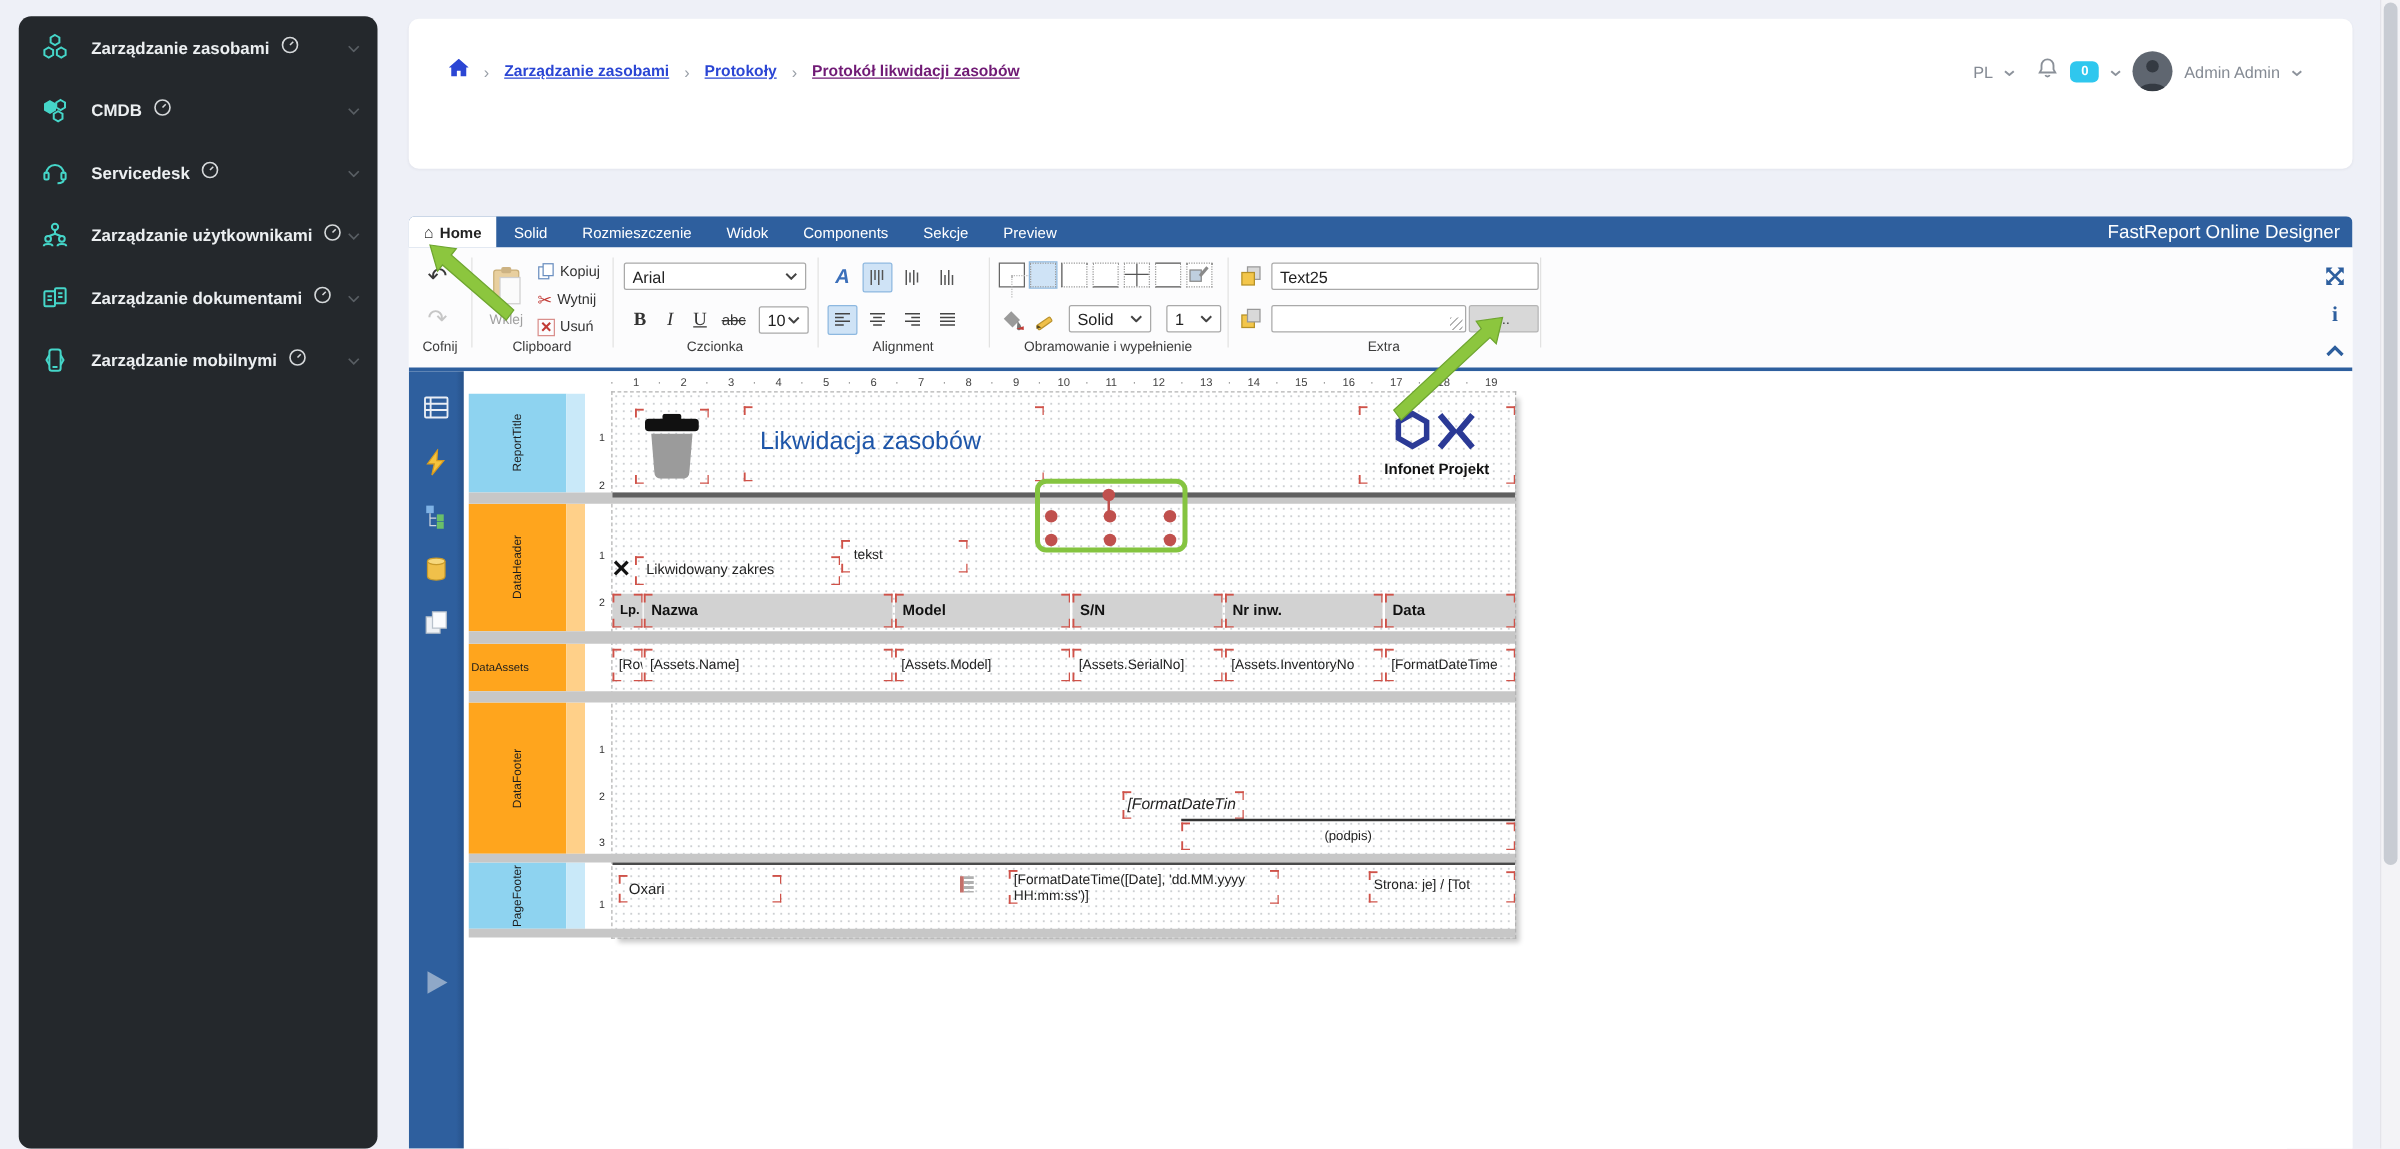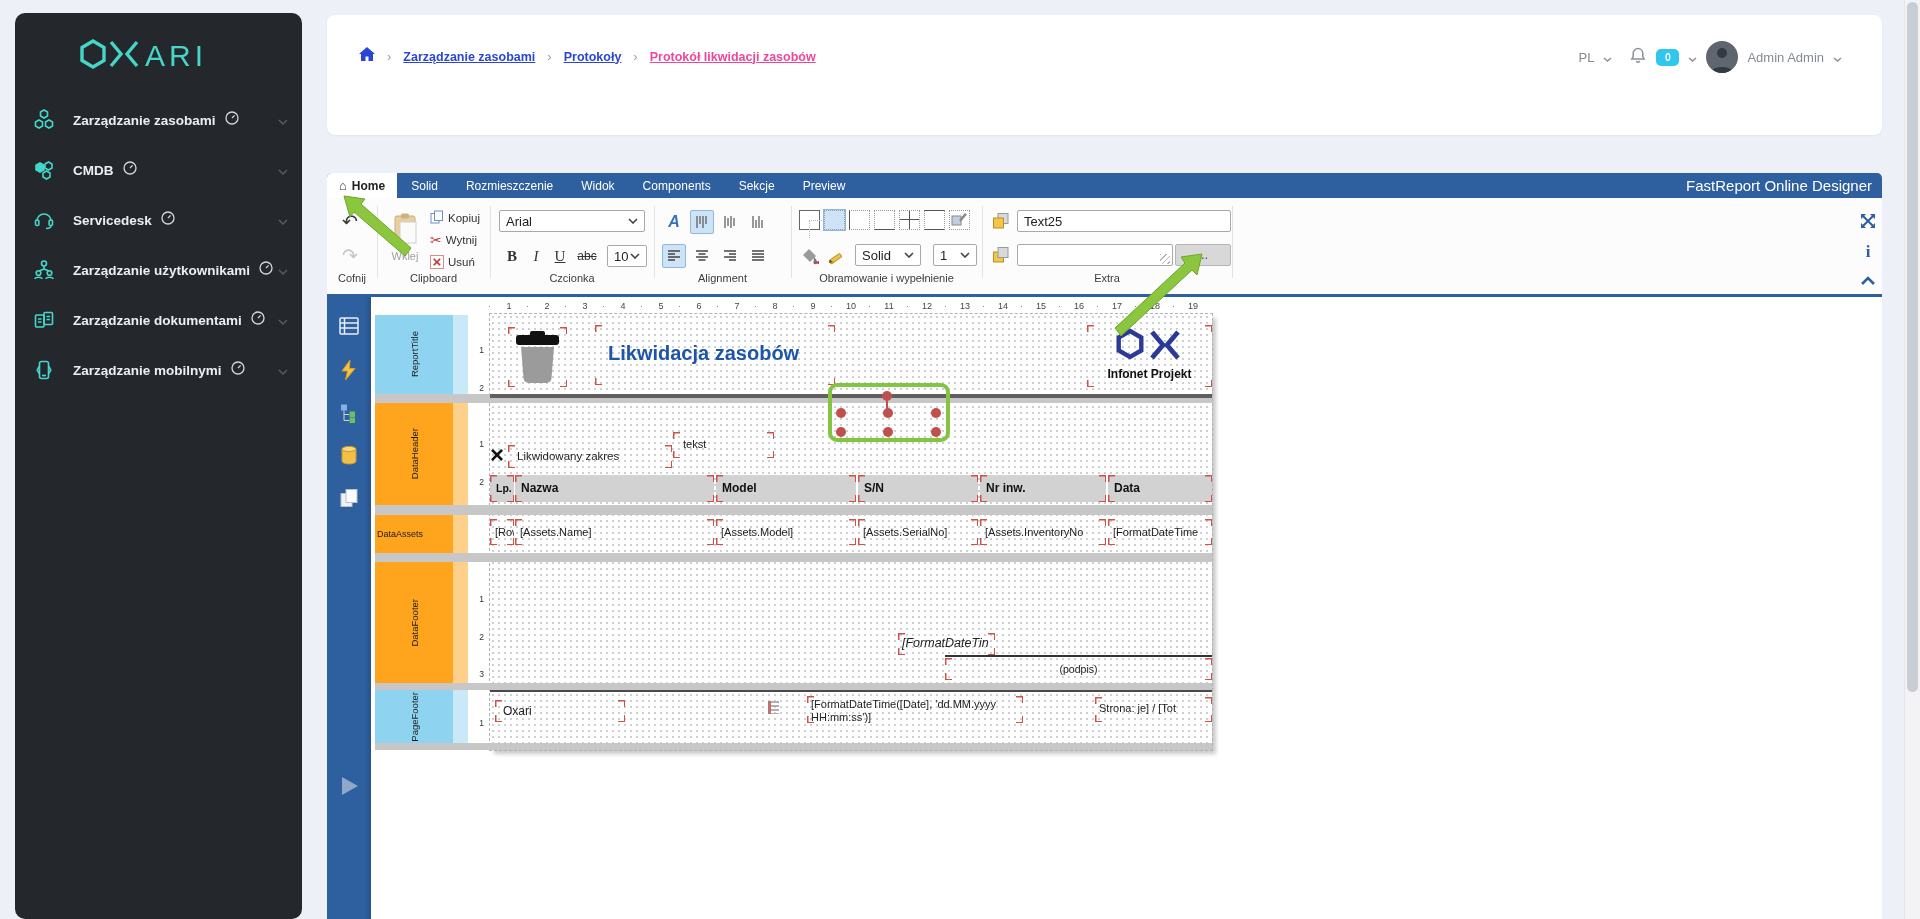--- a/index.html
+++ b/index.html
@@ -16,21 +16,21 @@
 .mi .lbl{font-size:13.5px;font-weight:bold;margin-left:16px;white-space:nowrap}
 .mi .gauge{margin-left:8px}
 .mi .chev{margin-left:auto;opacity:.75}
 .mi.toggle{margin-top:2px}
 .mi.toggle .lbl{margin-left:24px}
 
 .topcard{position:absolute;left:327px;top:15px;width:1555px;height:120px;background:#fff;border-radius:8px;box-shadow:0 1px 2px rgba(40,40,60,.05)}
 .crumbs{position:absolute;left:32px;top:32px;display:flex;align-items:center;gap:12px}
 .crumbs .sep{color:#9aa0a8;font-size:13px}
 .crumb{font-size:12.5px;font-weight:bold;color:#2b46d4;text-decoration:underline;cursor:pointer}
-.crumb.current{color:#ec4899}
+.crumb.current{color:#701a75}
 .usermenu{position:absolute;right:40px;top:26px;display:flex;align-items:center;gap:9px}
 .usermenu .txt{font-size:13px;color:#848a93}
 .badge{min-width:23px;height:17px;background:#2fc7ee;color:#fff;font-size:10.5px;font-weight:bold;border-radius:5px;display:flex;align-items:center;justify-content:center;padding:0 4px}
 .avatar{width:32px;height:32px;border-radius:50%;background:#5f6670;display:flex;align-items:flex-end;justify-content:center;overflow:hidden}
 
 .designer{position:absolute;left:327px;top:173px;width:1555px;height:746px;background:#fff;border-radius:5px 5px 0 0;overflow:hidden}
 .tabbar{position:absolute;left:0;top:0;width:100%;height:25px;background:#2e5f9e;display:flex;align-items:stretch}
 .tab{display:flex;align-items:center;padding:0 14px;color:#fff;font-size:12px;cursor:pointer}
 .tab.active{background:#fff;color:#222;font-weight:bold;padding:0 12px;gap:5px}
 .tab.active .homeglyph{font-size:13px;color:#333;font-weight:normal}
@@ -74,28 +74,20 @@
 .greenbox{position:absolute;left:501px;top:86px;width:122px;height:59px;border:4px solid #85c440;border-radius:9px}
 .arrows{position:absolute;left:0;top:0;width:1920px;height:919px;pointer-events:none}
 .wsbody{position:absolute;left:44px;top:0;right:0;bottom:0}
 </style>
 </head>
 <body>
 
 <div class="screen">
 
   <aside class="sidebar">
-    <div class="logo">
-      <svg width="168" height="40" viewBox="0 0 168 40">
-        <path d="M18 4l11 6.5v13L18 30 7 23.5v-13z" fill="none" stroke="#45d6c9" stroke-width="3.4"></path>
-        <path d="M36 5l10 12L36 29" fill="none" stroke="#45d6c9" stroke-width="3.4"></path>
-        <path d="M62 5L52 17l10 12" fill="none" stroke="#45d6c9" stroke-width="3.4"></path>
-        <text x="70" y="29" font-size="30" letter-spacing="4" fill="#45d6c9" font-family="Liberation Sans,sans-serif">ARI</text>
-      </svg>
-    </div>
     <nav>
       <div class="mi">
         <span class="ic">
             <svg width="24" height="24" viewBox="0 0 24 24" fill="none" stroke="#45d6c9" stroke-width="1.6">
               <path d="M12 2l3.5 2v4L12 10 8.5 8V4z"></path>
               <path d="M7 12l3.5 2v4L7 20l-3.5-2v-4z"></path>
               <path d="M17 12l3.5 2v4L17 20l-3.5-2v-4z"></path>
             </svg>
           </span>
         <span class="lbl">Zarządzanie zasobami</span>
@@ -520,21 +512,21 @@
       <div class="divrow" style="top:446px;height:7px"></div>
 
       <div class="sel" style="left:181px;top:30px;width:59px;height:60px;display:flex;align-items:center;justify-content:center">
         <svg width="49" height="52" viewBox="0 0 49 52">
             <rect x="17" y="0" width="15" height="6" rx="2" fill="#111"></rect>
             <rect x="3" y="4" width="43" height="10" rx="3" fill="#111"></rect>
             <path d="M8 16h33l-2.5 31a5 5 0 0 1-5 5h-18a5 5 0 0 1-5-5z" fill="#9b9b9b"></path>
           </svg>
       </div>
       <div class="sel" style="left:268px;top:28px;width:240px;height:60px">
-        <span style="position:absolute;left:13px;top:17px;font-size:20px;font-weight:bold;color:#1d55a8;white-space:nowrap">Likwidacja zasobów</span>
+        <span style="position:absolute;left:13px;top:17px;font-size:20px;font-weight:normal;color:#1d55a8;white-space:nowrap">Likwidacja zasobów</span>
       </div>
       <div class="sel" style="left:760px;top:28px;width:125px;height:62px;text-align:center">
         <svg width="72" height="34" viewBox="0 0 72 34" style="margin-top:3px">
             <path d="M16 3l11.3 6.5v13L16 29 4.7 22.5v-13z" fill="none" stroke="#2b3a96" stroke-width="4.4"></path>
             <path d="M38 4l11 13-11 13" fill="none" stroke="#2b3a96" stroke-width="4.8"></path>
             <path d="M64 4L53 17l11 13" fill="none" stroke="#2b3a96" stroke-width="4.8"></path>
           </svg>
         <div style="font-size:12px;font-weight:bold;color:#111;margin-top:1px">Infonet Projekt</div>
       </div>
 

